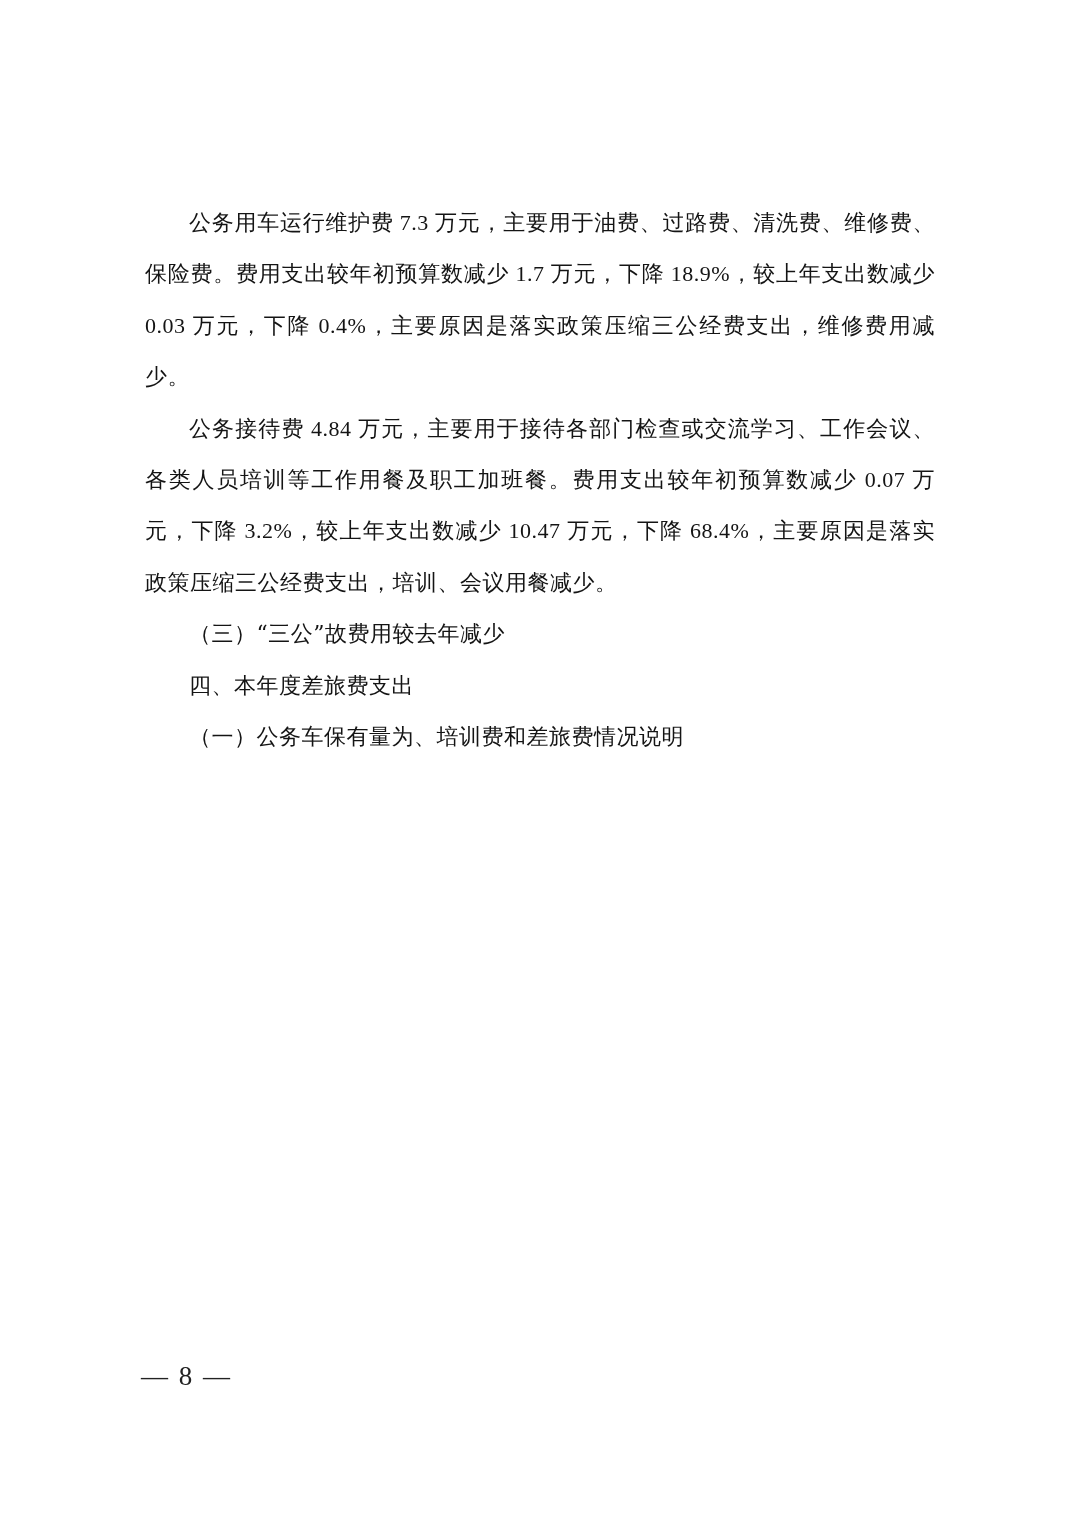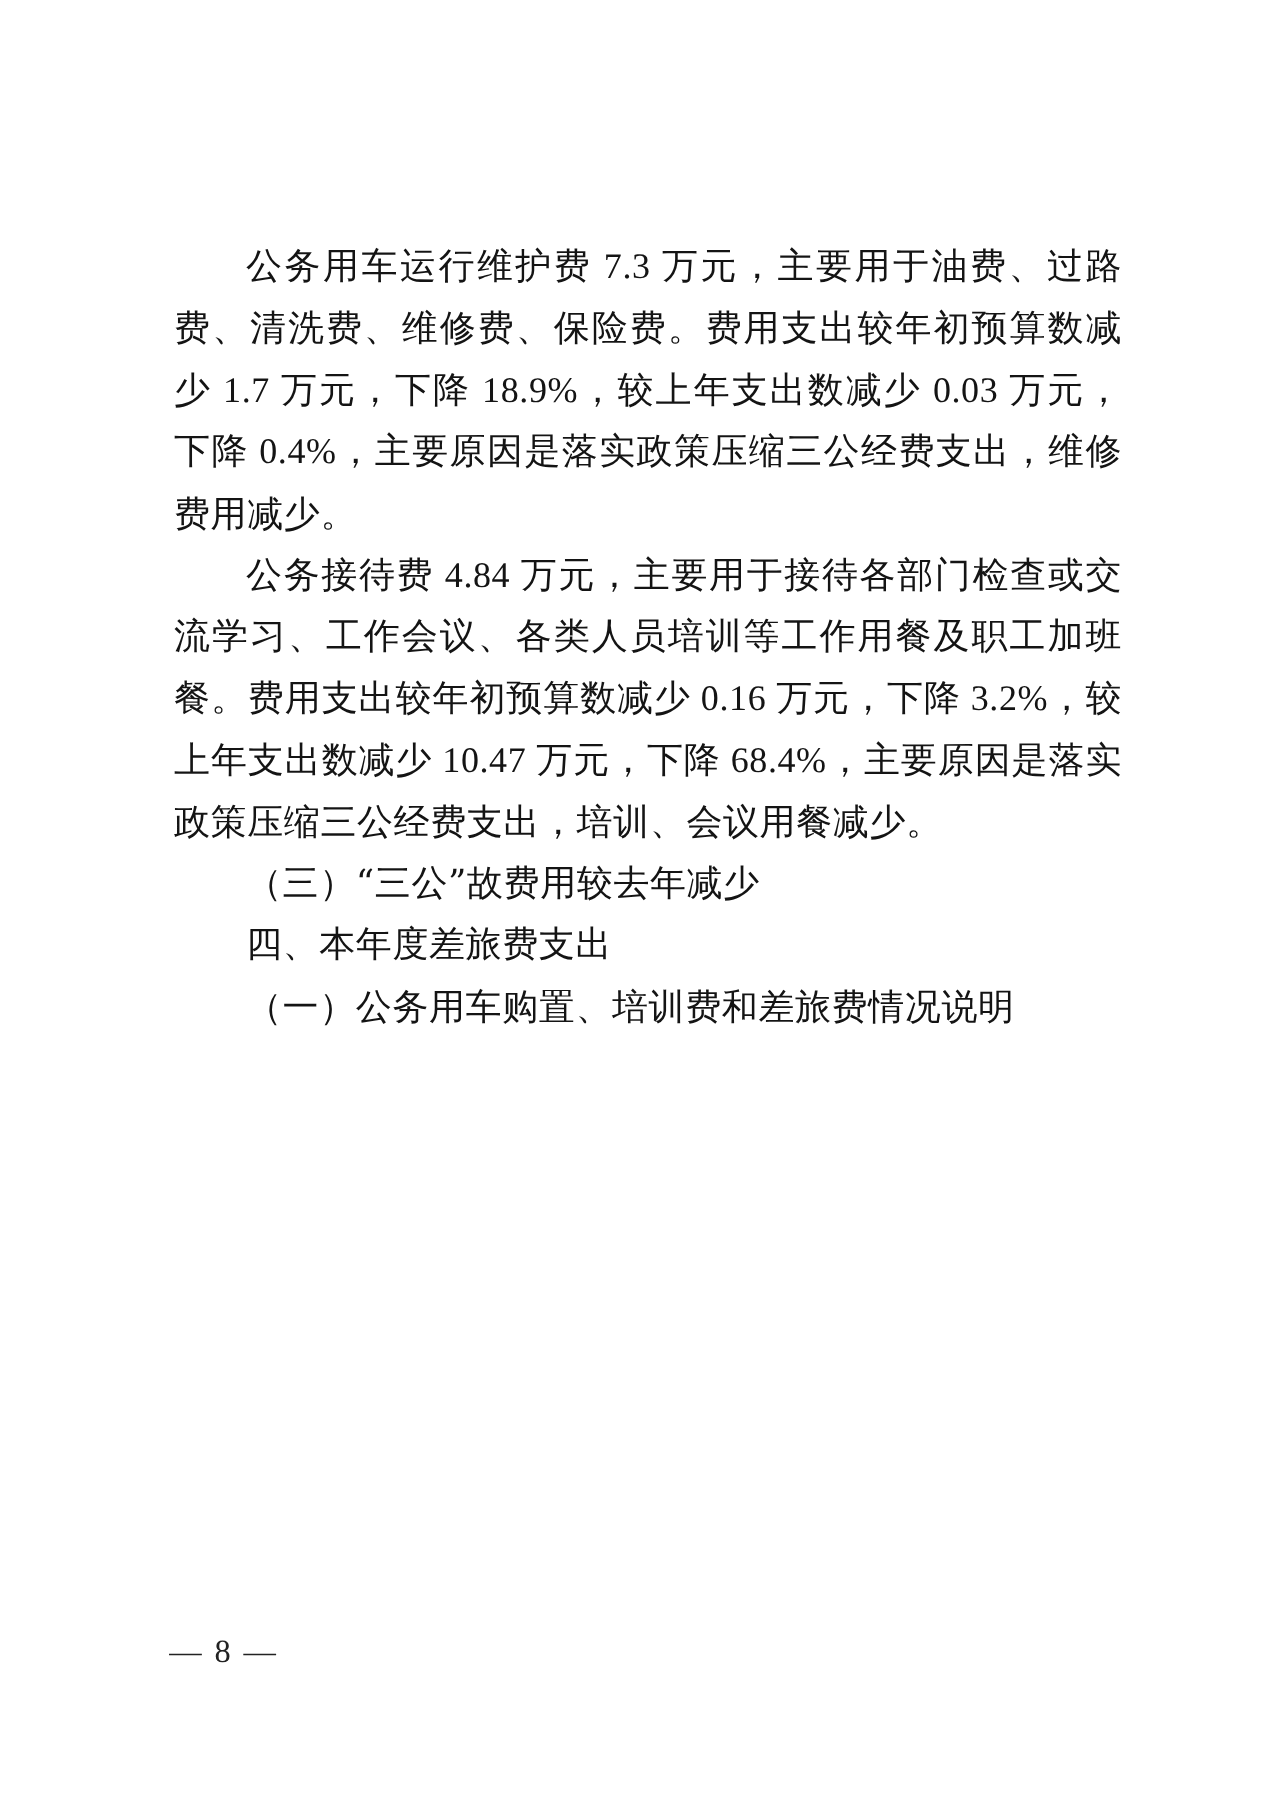--- a/index.html
+++ b/index.html
@@ -26,21 +26,21 @@
   .content {
     position: absolute;
     left: 145px;
     top: 197px;
     width: 790px;
   }
   .content p,
   .content h2 {
     margin: 0;
     padding: 0;
-    font-size: 30px;
+    font-size: 22px;
     line-height: 51.4px;
     text-align: justify;
     text-indent: 2em;
     font-weight: normal;
     letter-spacing: 0.5px;
   }
   
   .para-body {
     font-family: "Liberation Serif", "DejaVu Serif", serif;
   }
@@ -63,19 +63,19 @@
     color: #222222;
     letter-spacing: 2px;
   }
 </style>
 </head>
 <body>
 
 <div class="page">
   <div class="content">
     <p class="para-body">公务用车运行维护费 7.3 万元，主要用于油费、过路费、清洗费、维修费、保险费。费用支出较年初预算数减少 1.7 万元，下降 18.9%，较上年支出数减少 0.03 万元，下降 0.4%，主要原因是落实政策压缩三公经费支出，维修费用减少。</p>
-    <p class="para-body">公务接待费 4.84 万元，主要用于接待各部门检查或交流学习、工作会议、各类人员培训等工作用餐及职工加班餐。费用支出较年初预算数减少 0.16 万元，下降 3.2%，较上年支出数减少 10.47 万元，下降 68.4%，主要原因是落实政策压缩三公经费支出，培训、会议用餐减少。</p>
+    <p class="para-body">公务接待费 4.84 万元，主要用于接待各部门检查或交流学习、工作会议、各类人员培训等工作用餐及职工加班餐。费用支出较年初预算数减少 0.07 万元，下降 3.2%，较上年支出数减少 10.47 万元，下降 68.4%，主要原因是落实政策压缩三公经费支出，培训、会议用餐减少。</p>
     <p class="para-kaiti">（三）“三公”故费用较去年减少</p>
     <h2 class="para-heading">四、本年度差旅费支出</h2>
-    <p class="para-kaiti">（一）公务用车购置、培训费和差旅费情况说明</p>
+    <p class="para-kaiti">（一）公务车保有量为、培训费和差旅费情况说明</p>
   </div>
   <div class="footer">— 8 —</div>
 </div>
 
 </body></html>

